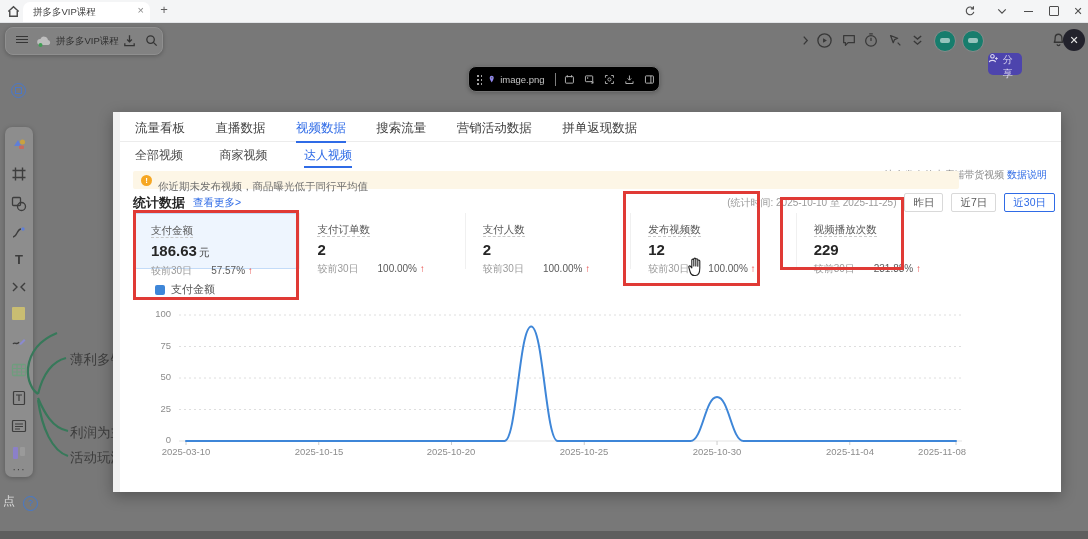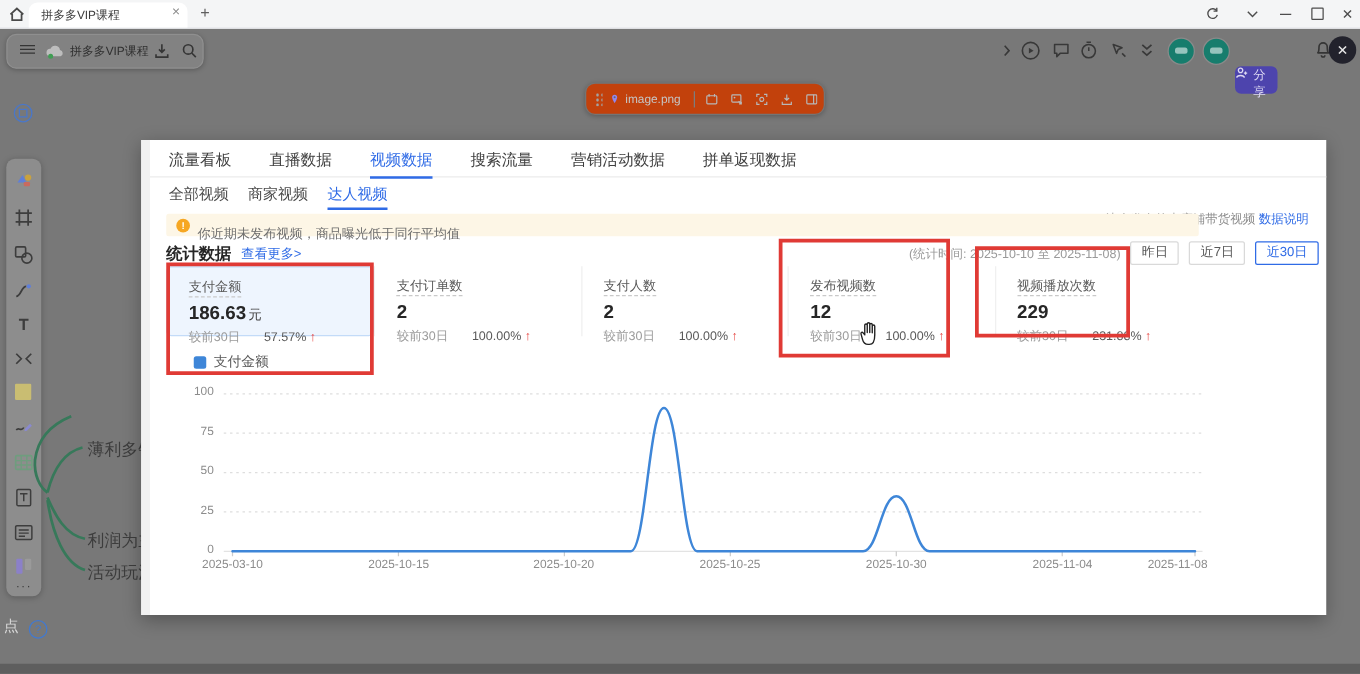--- a/index.html
+++ b/index.html
@@ -23,41 +23,41 @@
   .tl-logo{position:absolute;left:30px;top:6px;width:16px;height:14px;}
   .tl-title{position:absolute;left:50px;top:7px;font-size:9.5px;color:#2f2f2f;white-space:nowrap;}
   .tl-ic{position:absolute;top:5px;width:16px;height:16px;color:#353535;}
   .rt-ic{position:absolute;top:29px;width:22px;height:22px;color:#383838;display:flex;align-items:center;justify-content:center;}
   .avatar{position:absolute;top:30px;width:20px;height:20px;border-radius:50%;background:#177d6d;border:1.5px solid #8a8a8a;}
   .avatar::after{content:"";position:absolute;left:5px;top:7px;width:10px;height:5px;border-radius:2px;background:rgba(255,255,255,.55);}
   .share-btn{position:absolute;left:988px;top:29px;width:34px;height:22px;background:#4d44ad;border-radius:5px;display:flex;justify-content:center;gap:4px;color:#ddd9f2;font-size:10px;margin-top:24px;}
   .bell{position:absolute;left:1050px;top:30px;width:18px;height:19px;color:#353535;}
   .x-circle{position:absolute;left:1063px;top:29px;width:22px;height:22px;border-radius:50%;background:#22222c;color:#e8e8e8;
     display:flex;align-items:center;justify-content:center;font-size:11px;}
-  .img-toolbar{position:absolute;left:468px;top:66px;width:190px;height:24px;background:#c2410c;border:1px solid #747474;border-radius:8px;box-shadow:0 1px 4px rgba(0,0,0,.25);display:flex;align-items:center;}
+  .img-toolbar{position:absolute;left:468px;top:66px;width:190px;height:24px;background:#000000;border:1px solid #747474;border-radius:8px;box-shadow:0 1px 4px rgba(0,0,0,.25);display:flex;align-items:center;}
   .img-toolbar .dots{width:8px;height:11px;margin-left:7px;background:radial-gradient(circle,#a3a3a3 1px,transparent 1.2px);background-size:4px 4px;}
   .img-name{font-size:9.5px;color:#c6c6c6;margin:0 6px 0 4px;white-space:nowrap;}
   .img-sep{width:0;height:13px;border-left:1px solid #7d7d7d;margin:0 4px;}
   .img-ic{width:15px;height:15px;margin:0 4.5px;color:#b8b8b8;}
   
   .toolpanel{position:absolute;left:5px;top:127px;width:28px;height:350px;background:#8d8d8d;border-radius:7px;box-shadow:0 1px 5px rgba(0,0,0,.25);}
   .tool{position:absolute;left:6px;width:16px;height:16px;color:#3d3d3d;}
   .sticky{width:13px;height:13px;background:#c9bd72;border-radius:1px;margin:1px;}
   .more-dots{font-size:10px;color:#3d3d3d;letter-spacing:1px;text-align:center;width:16px;}
   
   .mm-node{position:absolute;left:70px;width:58px;height:16px;font-size:13.5px;color:#3d3d3d;white-space:nowrap;overflow:hidden;}
   
   .panel{position:absolute;left:113px;top:112px;width:948px;height:380px;background:#ffffff;box-shadow:0 4px 14px rgba(0,0,0,.3);z-index:2;}
   .panel-rail{position:absolute;left:0;top:0;width:7px;height:380px;background:#f1f1f1;}
   .navtabs{position:absolute;left:7px;top:4px;right:0;height:25px;border-bottom:1px solid #ececec;}
   .navtab{display:inline-block;margin-left:26px;font-size:12.5px;color:#404040;line-height:24px;}
   .navtab:first-child{margin-left:15px;}
   .navtab.active{color:#2f6be6;border-bottom:2px solid #2f6be6;padding-bottom:1px;}
   .subtabs{position:absolute;left:7px;top:33px;height:22px;}
-  .subtab{display:inline-block;margin-left:11px;font-size:12px;color:#4a4a4a;line-height:21px;}
+  .subtab{display:inline-block;margin-left:32px;font-size:12px;color:#4a4a4a;line-height:21px;}
   .subtab:first-child{margin-left:15px;}
   .subtab.active{color:#2f6be6;border-bottom:2px solid #2f6be6;}
   .subnote{position:absolute;right:14px;top:56px;font-size:10px;color:#8c8c8c;}
   .subnote .lnk{color:#2f6be6;}
   .notice{position:absolute;left:20px;top:59px;width:826px;height:18px;background:#fdf6e6;border-radius:2px;display:flex;align-items:center;}
   .notice-ic{width:11px;height:11px;border-radius:50%;background:#f6a723;color:#fff;font-size:8px;font-weight:bold;text-align:center;line-height:11px;margin:0 6px 0 8px;}
   .notice-tx{font-size:10.5px;color:#6e6e6e;margin-top:14px;}
   .stats-title{position:absolute;left:20px;top:82px;font-size:13px;font-weight:bold;color:#262626;}
   .view-more{position:absolute;left:80px;top:84px;font-size:10.5px;color:#2f6be6;}
   .range-wrap{position:absolute;right:6px;top:81px;display:flex;align-items:center;gap:8px;}
@@ -340,21 +340,21 @@
     </div>
 
     <div class="notice">
       <span class="notice-ic">!</span>
       <span class="notice-tx">你近期未发布视频，商品曝光低于同行平均值</span>
     </div>
 
     <div class="stats-title">统计数据</div>
     <a class="view-more">查看更多&gt;</a>
     <div class="range-wrap">
-      <span class="time-range">(统计时间: 2025-10-10 至 2025-11-08)</span>
+      <span class="time-range">(统计时间: 2025-10-10 至 2025-11-25)</span>
       <span class="range-btn">昨日</span>
       <span class="range-btn">近7日</span>
       <span class="range-btn active">近30日</span>
     </div>
 
     <div class="cards">
       <div class="card selected">
         <span class="card-title">支付金额</span>
         <div class="card-value"><span>186.63</span><span class="card-unit">元</span></div>
         <div class="card-delta"><span>较前30日</span><span class="pct">57.57%</span> <span class="up">↑</span></div>

